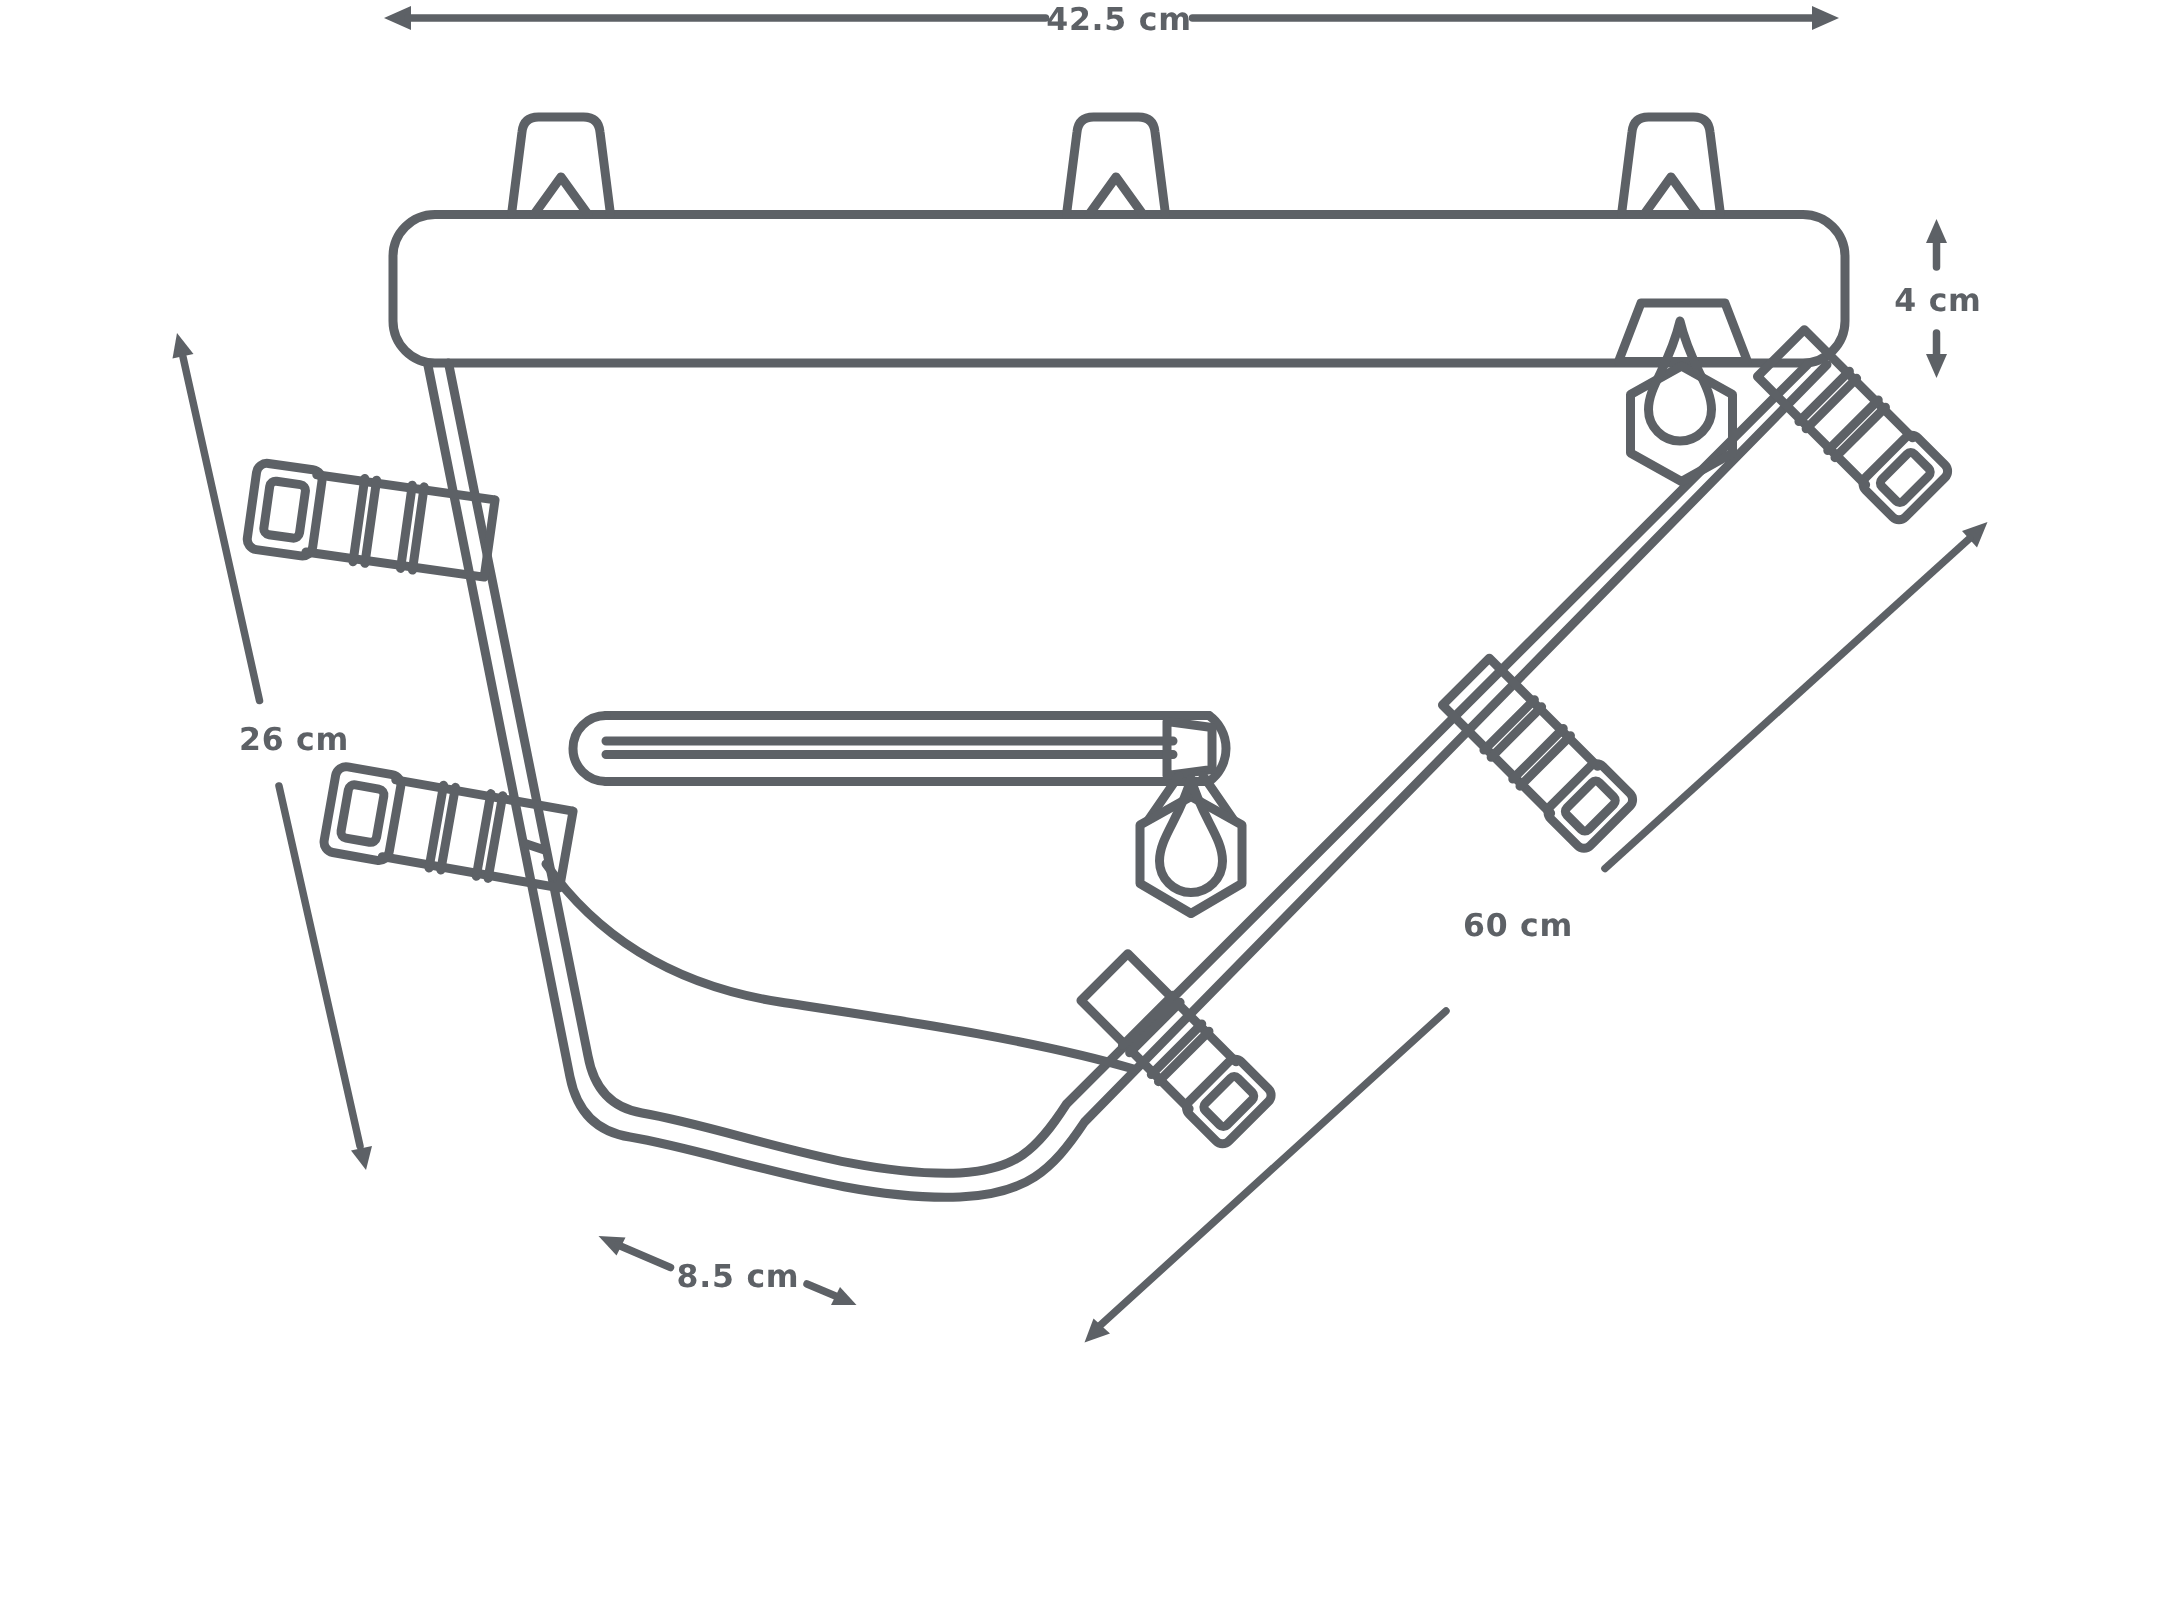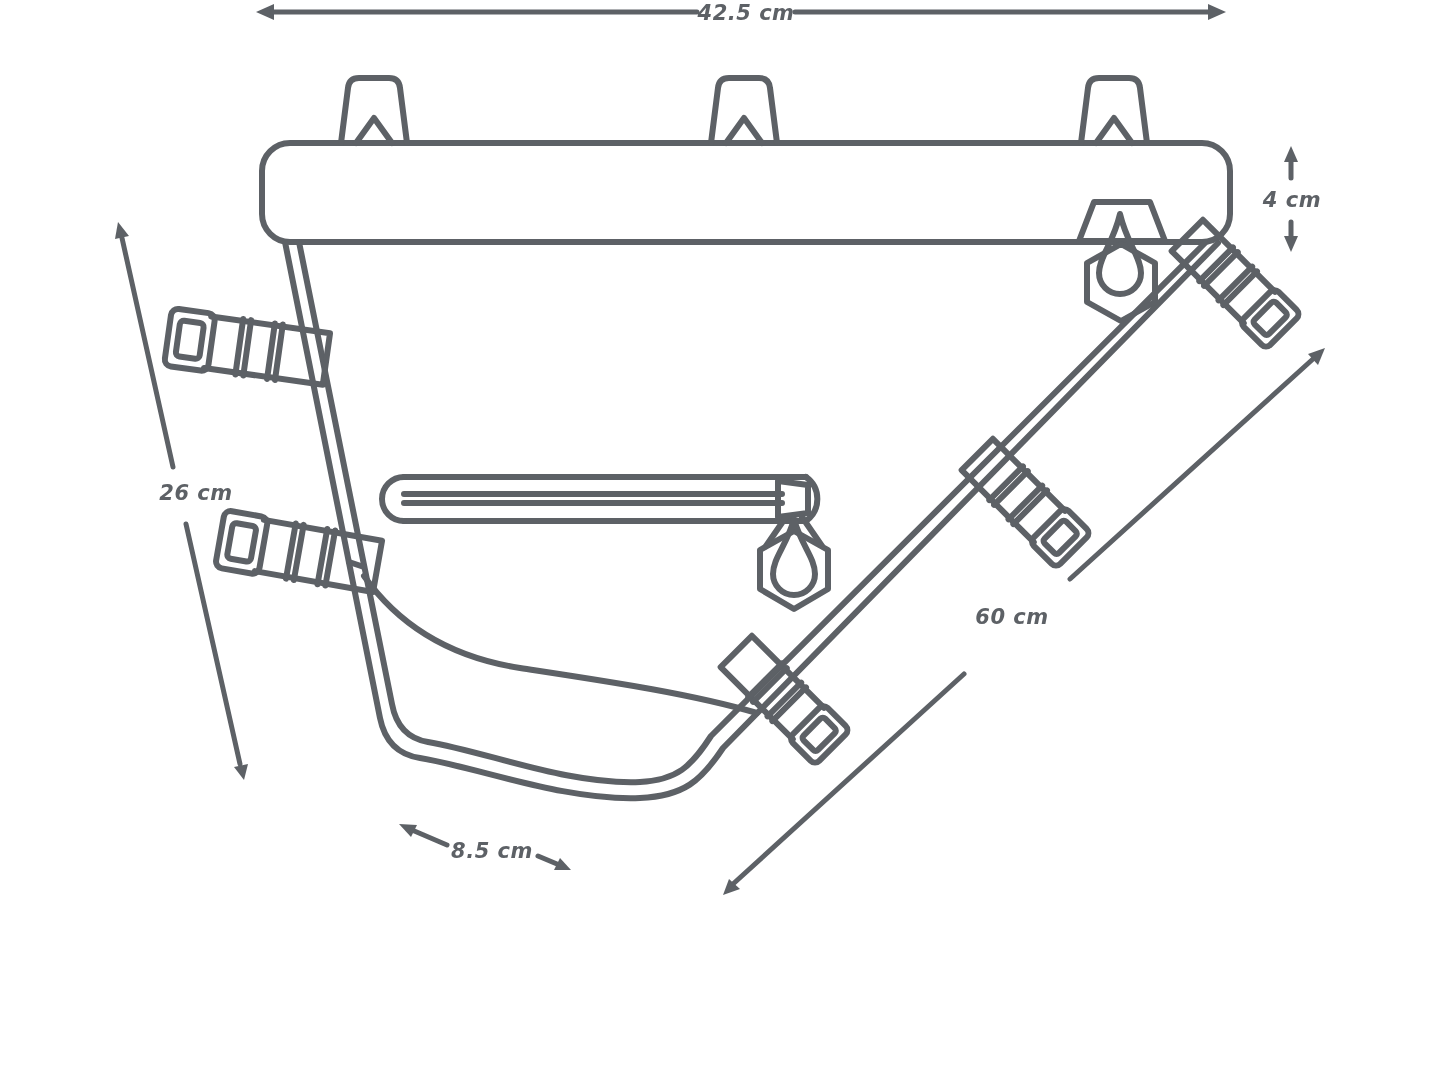--- a/index.html
+++ b/index.html
@@ -6,21 +6,20 @@
     --ink:#5d6166;
     --bg:#ffffff;
   }
   html,body{margin:0;padding:0;background:var(--bg);}
   .stage{
     position:relative;
     width:1445px;height:1067px;
     background:var(--bg);
     overflow:hidden;
     font-family:"DejaVu Sans", sans-serif;
-    font-style:italic;
   }
   svg{display:block}
   .ln{
     fill:none;
     stroke:var(--ink);
     stroke-width:6;
     stroke-linecap:round;
     stroke-linejoin:round;
   }
   .thin{stroke-width:5;}

